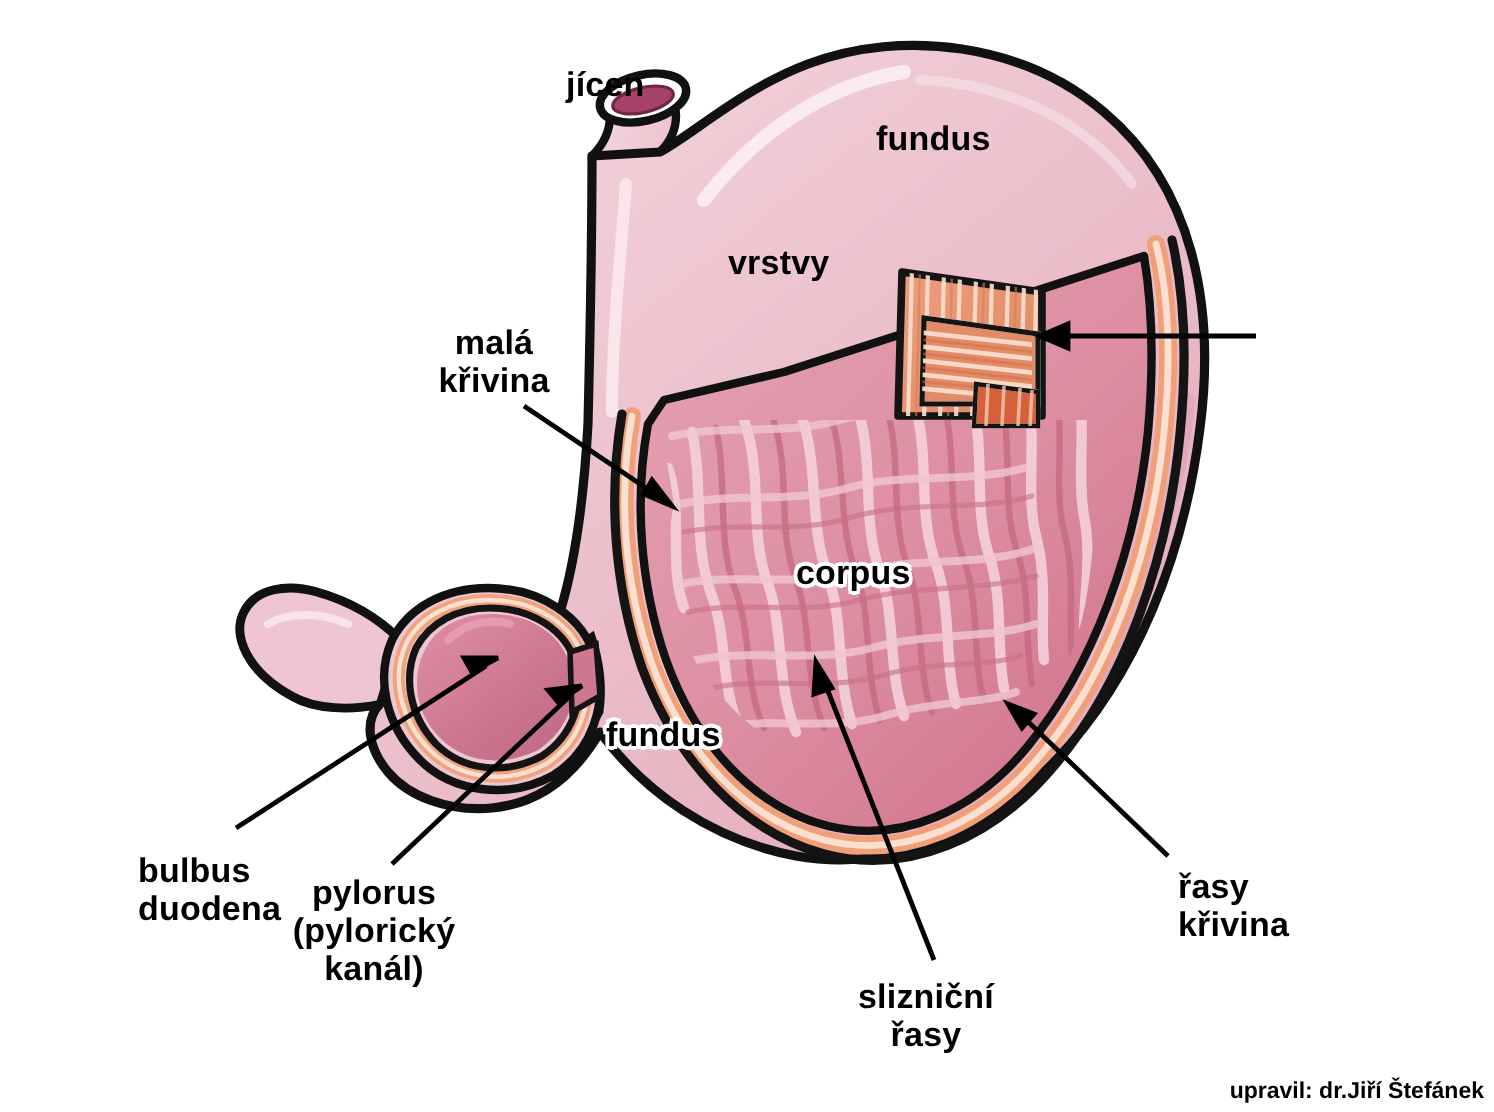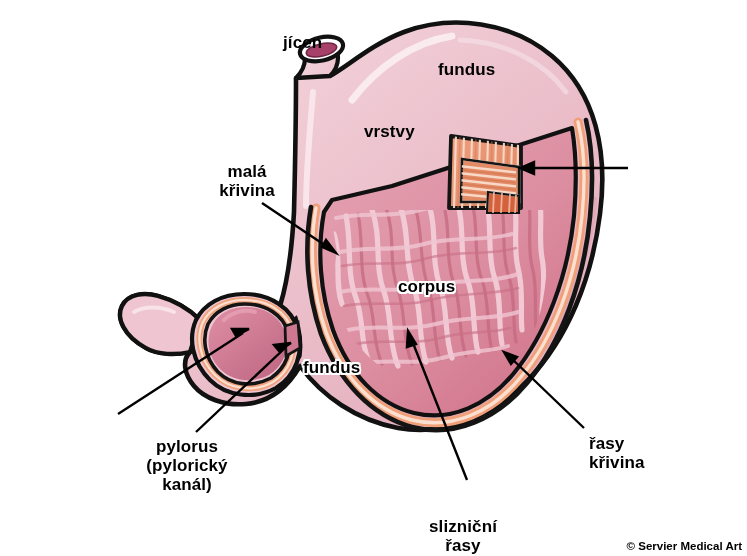--- a/index.html
+++ b/index.html
@@ -382,28 +382,30 @@
   <div class="label label-outer label-left" style="left:364px; top:122px;">vrstvy</div>
 
   <div class="label label-outer label-center" style="left:192px; top:162px; width:110px;">malá
 křivina</div>
 
 
   <div class="label label-inner label-left" style="left:398px; top:261px;">corpus</div>
 
   <div class="label label-inner label-left" style="left:303px; top:342px;">fundus</div>
 
+  <div class="label label-outer label-left" style="left:69px; top:426px;">bulbus
+duodena</div>
 
   <div class="label label-outer label-center" style="left:122px; top:437px; width:130px;">pylorus
 (pylorický
 kanál)</div>
 
-  <div class="label label-outer label-center" style="left:408px; top:517px; width:110px;">slizniční
+  <div class="label label-outer label-center" style="left:408px; top:489px; width:110px;">slizniční
 řasy</div>
 
   <div class="label label-outer label-left" style="left:589px; top:434px;">řasy
 křivina</div>
 
   <div class="credit">
-    <div>© Servier Medical Art</div>
+    <div>upravil: dr.Jiří Štefánek</div>
   </div>
 
 </div>
 
 </body></html>

